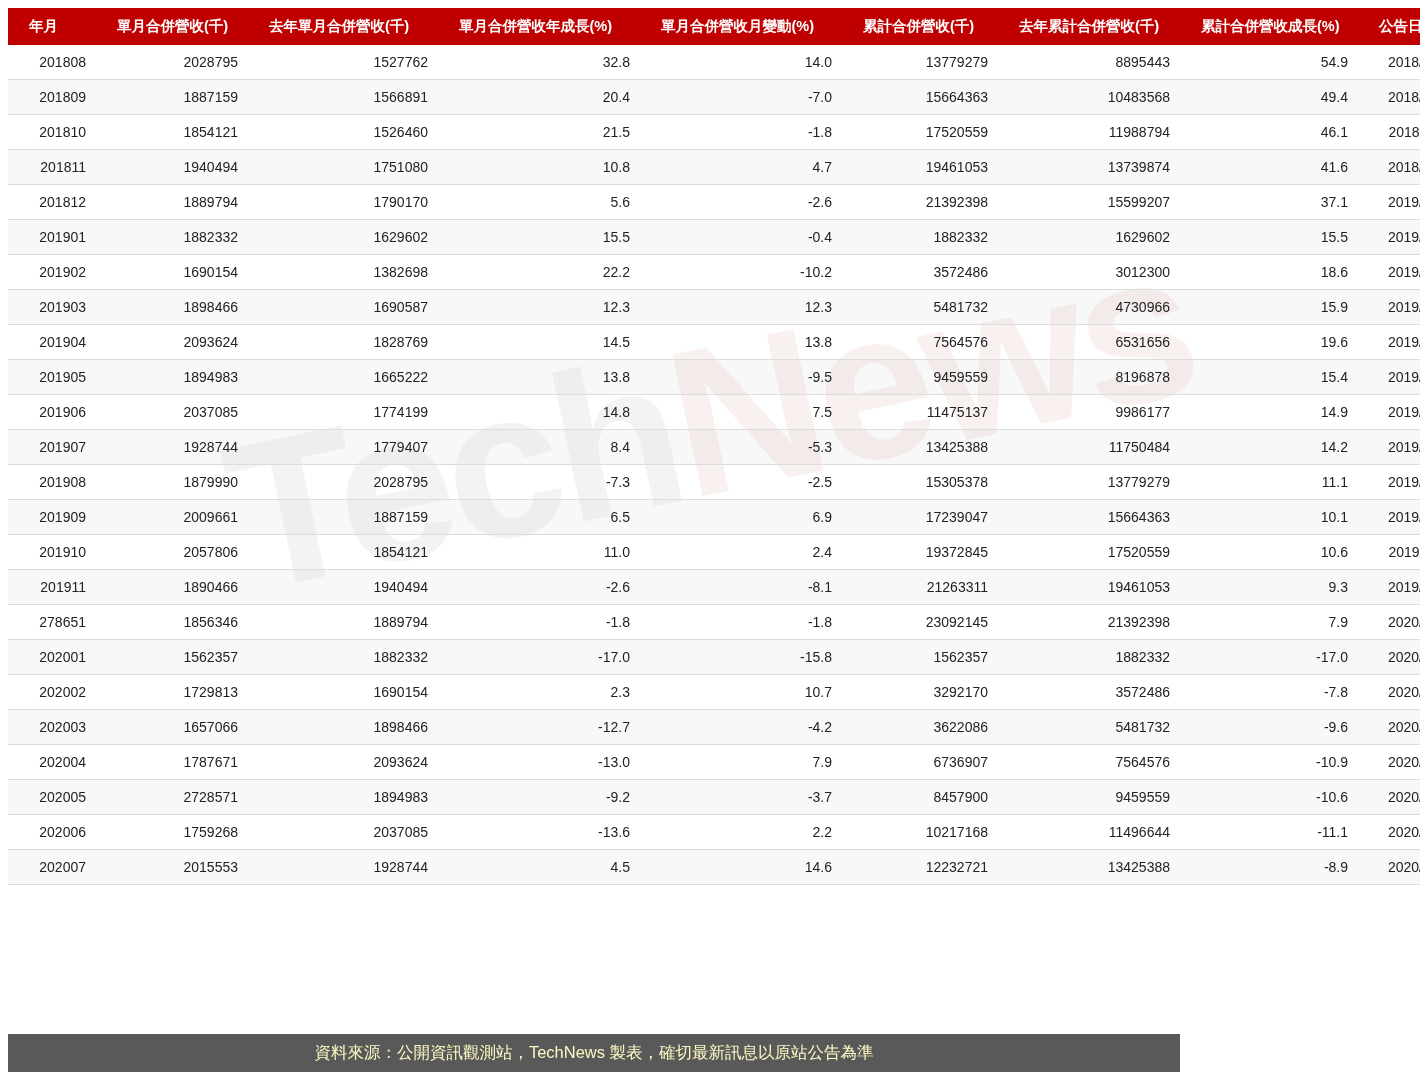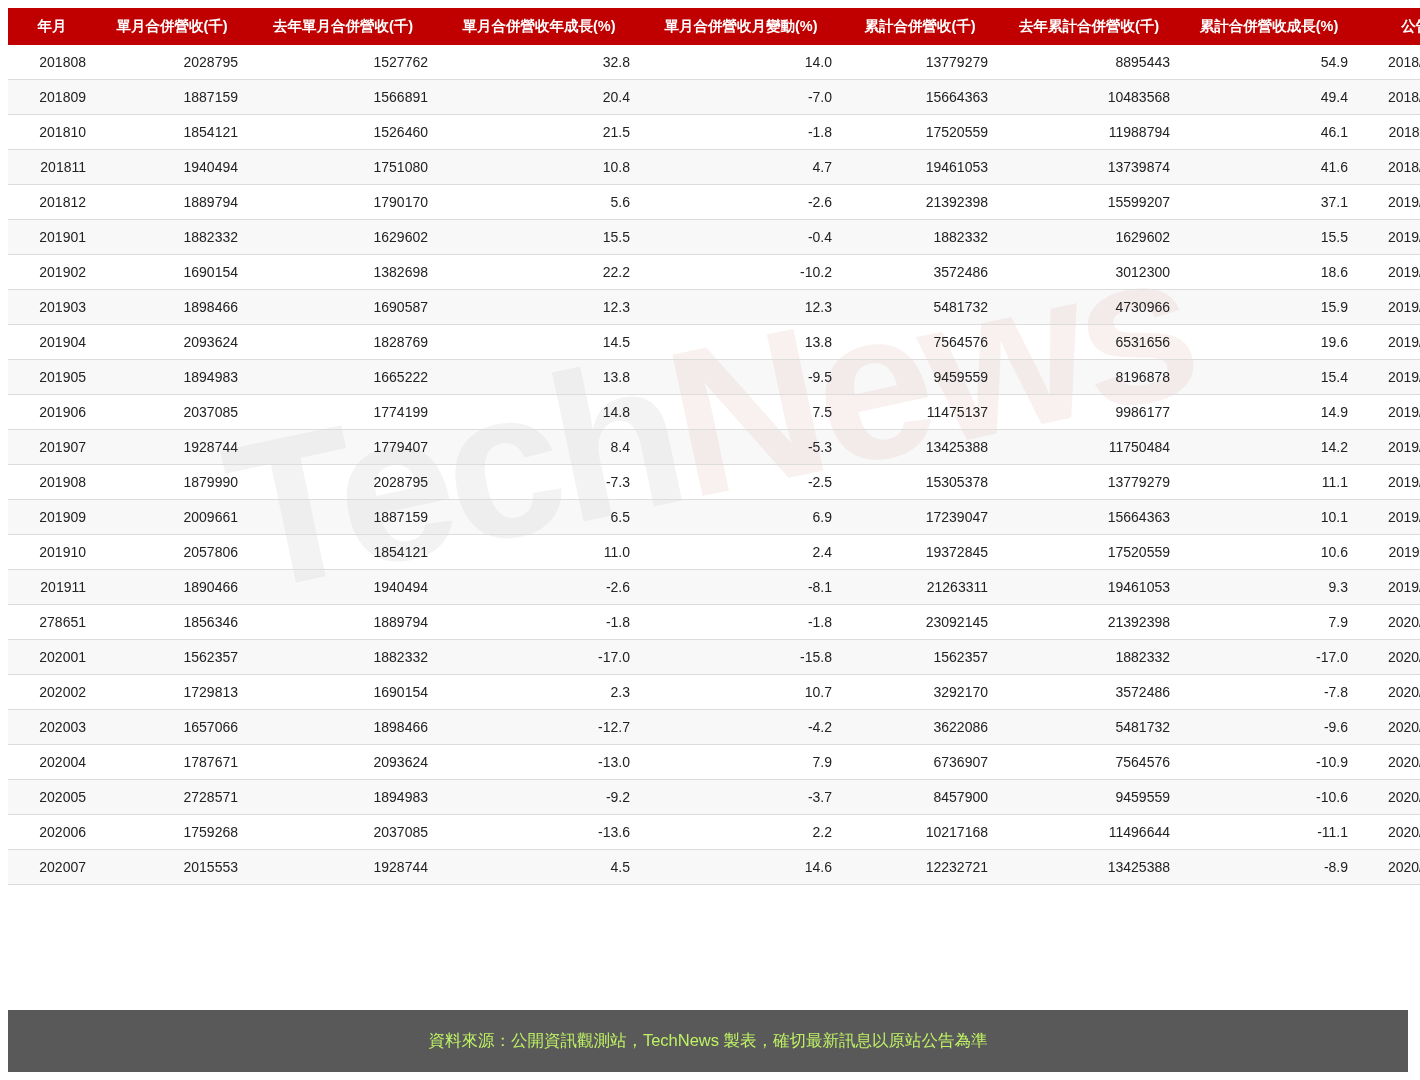--- a/index.html
+++ b/index.html
@@ -48,22 +48,22 @@
     width: 1404px;
     border-collapse: collapse;
     table-layout: fixed;
     background: transparent;
   }
   table.revenue thead th {
     background: #c00000;
     color: #ffffff;
     font-size: 14.5px;
     font-weight: bold;
-    padding: 9px 0;
-    text-align: center;
+    padding: 9px 21px;
+    text-align: left;
     border: none;
     white-space: nowrap;
   }
   table.revenue tbody td {
     font-size: 14px;
     color: #222222;
     padding: 9px 10px;
     border-bottom: 1px solid #dcdcdc;
     white-space: nowrap;
   }
@@ -74,26 +74,26 @@
     background: rgba(244,244,244,0.6);
   }
   td.c-ym { text-align: right; }
   td.c-num { text-align: right; }
   td.c-date { text-align: center; }
 
   .footer {
     position: absolute;
     left: 8px;
     bottom: 8px;
-    width: 1400px;
+    width: 1172px;
     background: #595959;
-    color: #bef264;
+    color: #fef9c3;
     font-size: 16.5px;
     text-align: center;
-    padding: 20px 0;
+    padding: 8px 0;
     box-sizing: border-box;
     z-index: 10;
   }
 </style>
 </head>
 <body>
 
 <div class="page">
 
   <div class="watermark">

